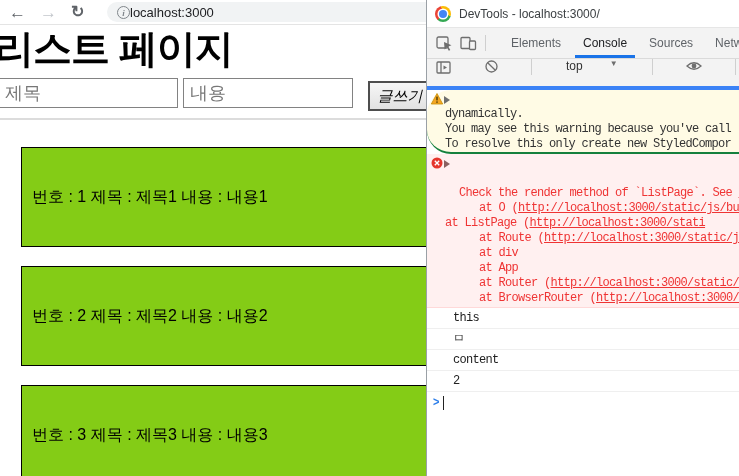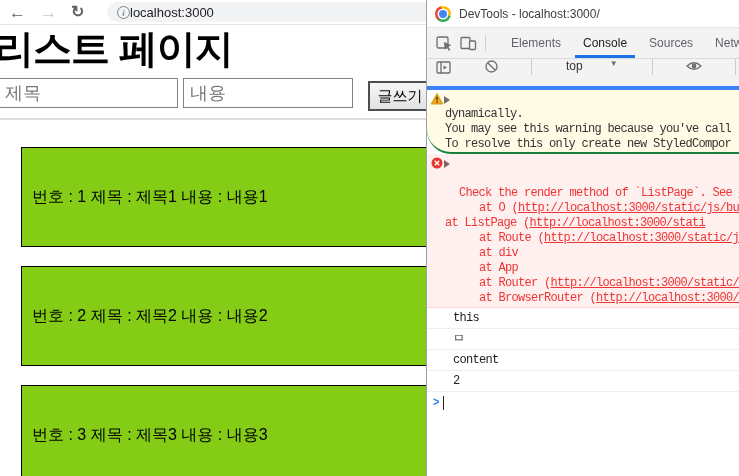--- a/index.html
+++ b/index.html
@@ -34,21 +34,21 @@
   .form-row{position:absolute;left:-2px;top:78px;display:flex;align-items:flex-start;}
   .text-input{
     width:180px;height:30px;box-sizing:border-box;border:1px solid #828282;background:#fff;
     font-size:18px;padding:0 6px;color:#000;outline:none;font-family:"Liberation Sans",sans-serif;
   }
   .text-input::placeholder{color:#777;}
   .text-input.second{margin-left:5px;width:170px;}
   .submit-btn{
     margin-left:15px;margin-top:3px;width:64px;height:30px;box-sizing:border-box;
     border:2px solid #4e4e4e;background:linear-gradient(#f6f6f6,#e2e2e2);
-    font-size:15px;color:#000;font-family:"Liberation Sans",sans-serif;
+    font-size:15px;color:#000;font-family:"Liberation Sans",sans-serif;font-style:italic;
   }
   .page-hr{position:absolute;left:0;top:118px;width:739px;height:0;border-top:2px solid #dcdcdc;}
   .list-container{position:absolute;left:21px;top:147px;width:690px;}
   .list-box{
     box-sizing:border-box;border:1px solid #000;height:100px;margin-bottom:19px;
     display:flex;align-items:center;padding-left:10px;font-size:16px;color:#000;background:#84cc16;
   }
   
   .devtools{
     position:absolute;left:426px;top:0;width:372px;height:476px;background:#fff;

